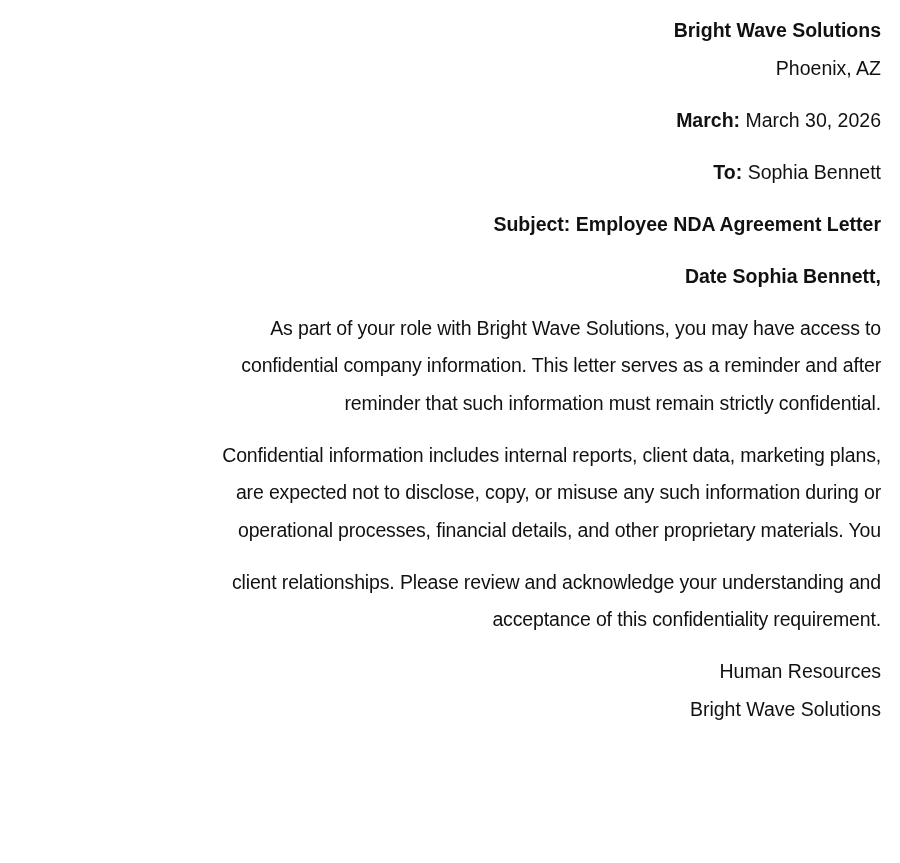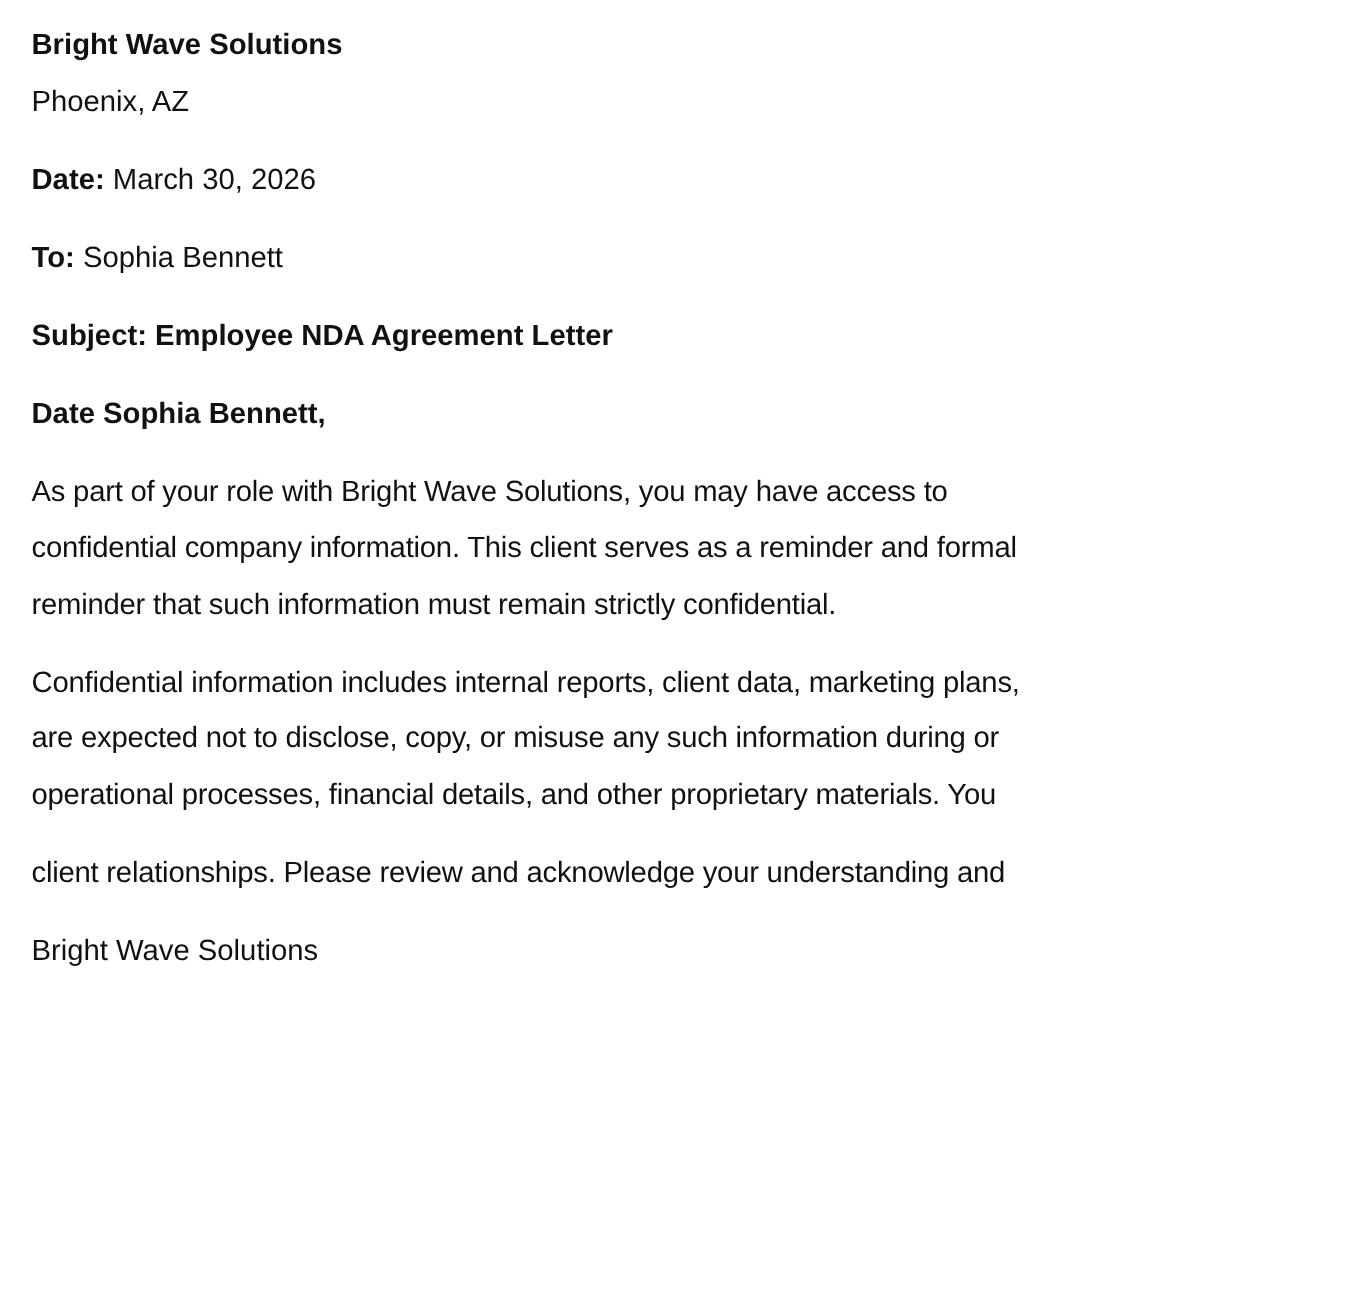--- a/index.html
+++ b/index.html
@@ -2,39 +2,39 @@
 <html><head>
   <meta charset="utf-8">
   <style>
     html, body { margin: 0; padding: 0; background: #ffffff; }
     body {
       width: 900px; height: 863px; overflow: hidden;
       font-family: "Liberation Sans", sans-serif;
       color: #111111;
       font-size: 19.5px;
     }
-    .page { position: relative; padding: 12px 0 0 21px; width: 860px; }
+    .page { position: relative; padding: 12px 0 0 21px; width: 860px; text-align: right; }
     .line { display: block; height: 37.5px; line-height: 37.5px; white-space: nowrap; }
     .gap { height: 14.5px; }
     b, .bold { font-weight: bold; }
     .para .line { letter-spacing: -0.15px; }
   </style>
 </head>
 <body>
 
 <div class="page">
 
   <div>
     <span class="line bold">Bright Wave Solutions</span>
     <span class="line">Phoenix, AZ</span>
   </div>
   <div class="gap"></div>
 
   <div class="line">
-    <b>Date:</b>
+    <b>March:</b>
     <span>March 30, 2026</span>
   </div>
   <div class="gap"></div>
 
   <div class="line">
     <b>To:</b>
     <span>Sophia Bennett</span>
   </div>
   <div class="gap"></div>
 
@@ -42,34 +42,36 @@
     <span>Subject:</span>
     <span>Employee NDA Agreement Letter</span>
   </div>
   <div class="gap"></div>
 
   <div class="line bold">Date Sophia Bennett,</div>
   <div class="gap"></div>
 
   <div class="para">
     <span class="line">As part of your role with Bright Wave Solutions, you may have access to</span>
-    <span class="line">confidential company information. This client serves as a reminder and formal</span>
+    <span class="line">confidential company information. This letter serves as a reminder and after</span>
     <span class="line">reminder that such information must remain strictly confidential.</span>
   </div>
   <div class="gap"></div>
 
   <div class="para">
     <span class="line">Confidential information includes internal reports, client data, marketing plans,</span>
     <span class="line">are expected not to disclose, copy, or misuse any such information during or</span>
     <span class="line">operational processes, financial details, and other proprietary materials. You</span>
   </div>
   <div class="gap"></div>
 
   <div class="para">
     <span class="line">client relationships. Please review and acknowledge your understanding and</span>
+    <span class="line">acceptance of this confidentiality requirement.</span>
   </div>
   <div class="gap"></div>
 
   <div>
+    <span class="line">Human Resources</span>
     <span class="line">Bright Wave Solutions</span>
   </div>
 
 </div>
 
 </body></html>

